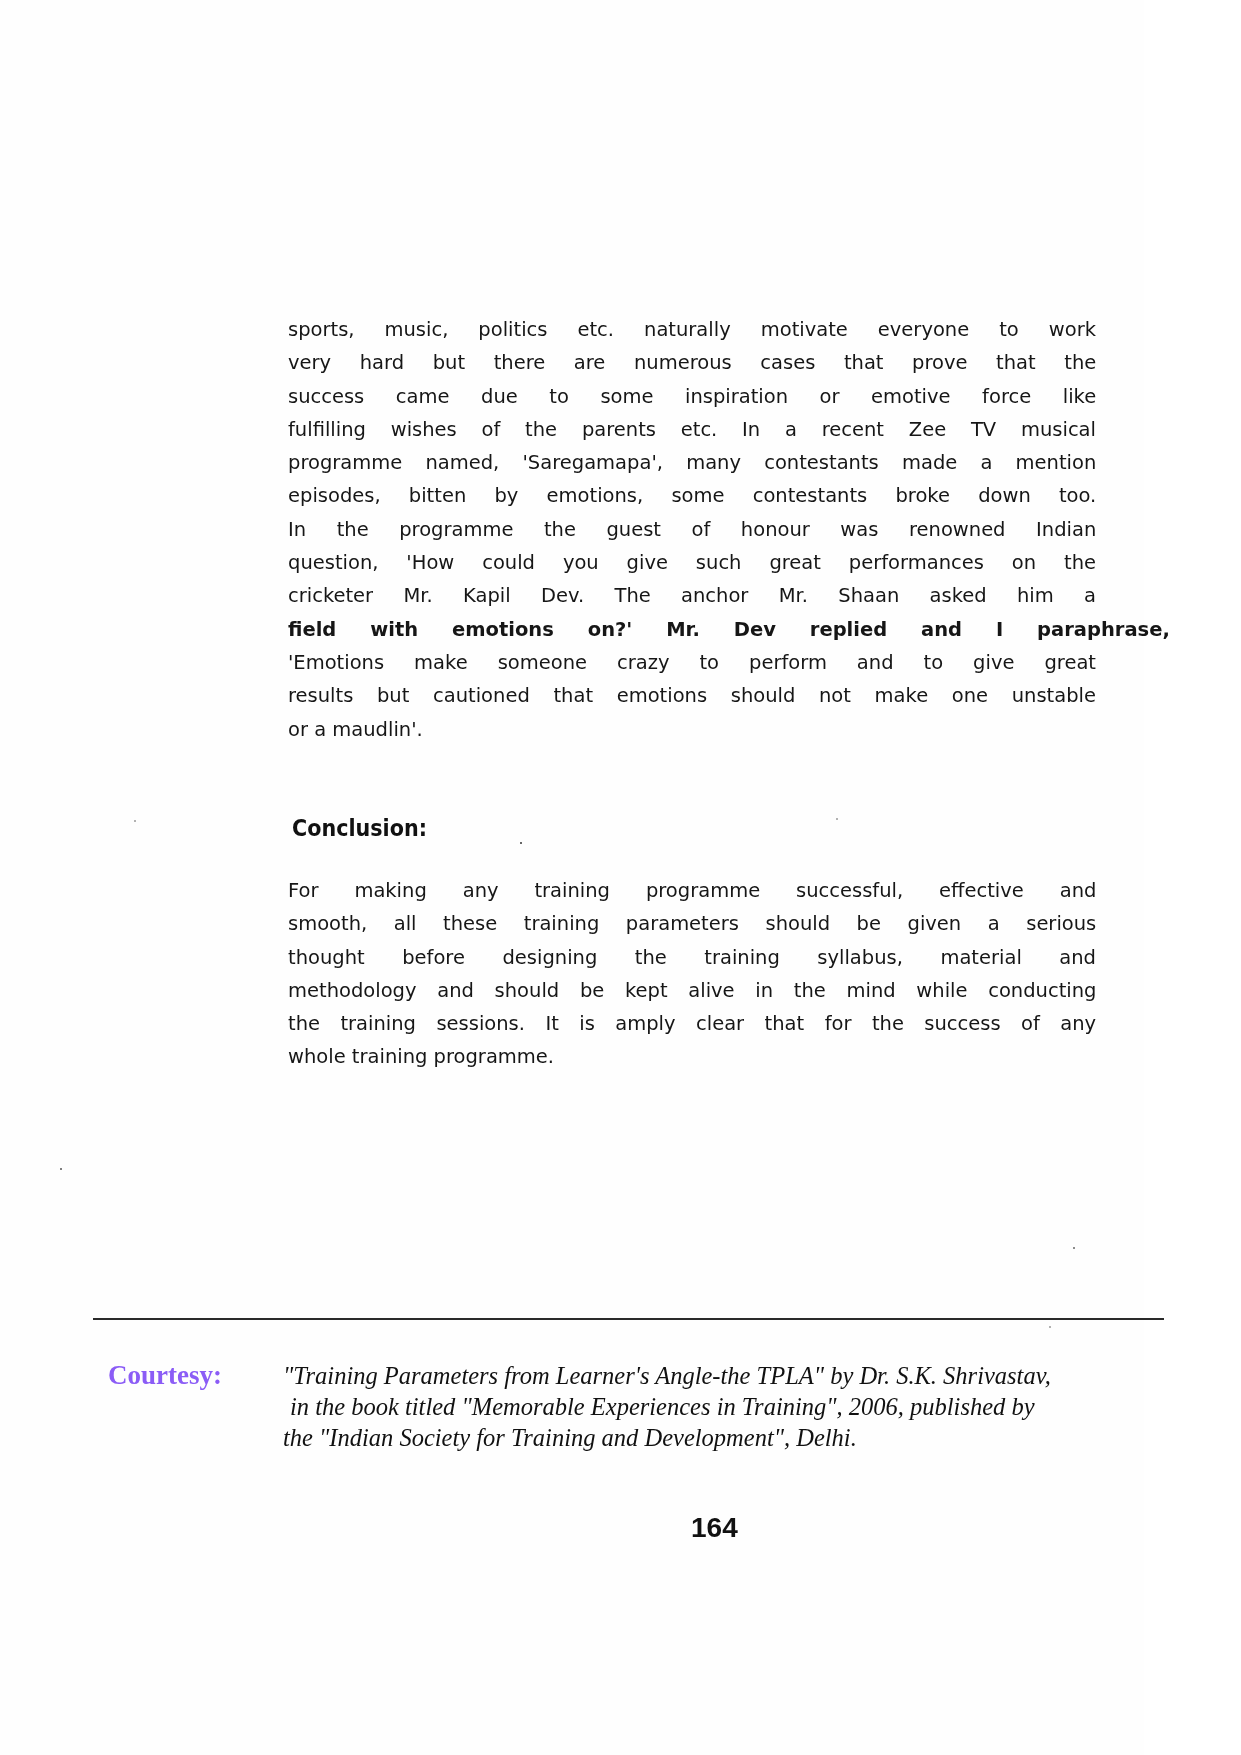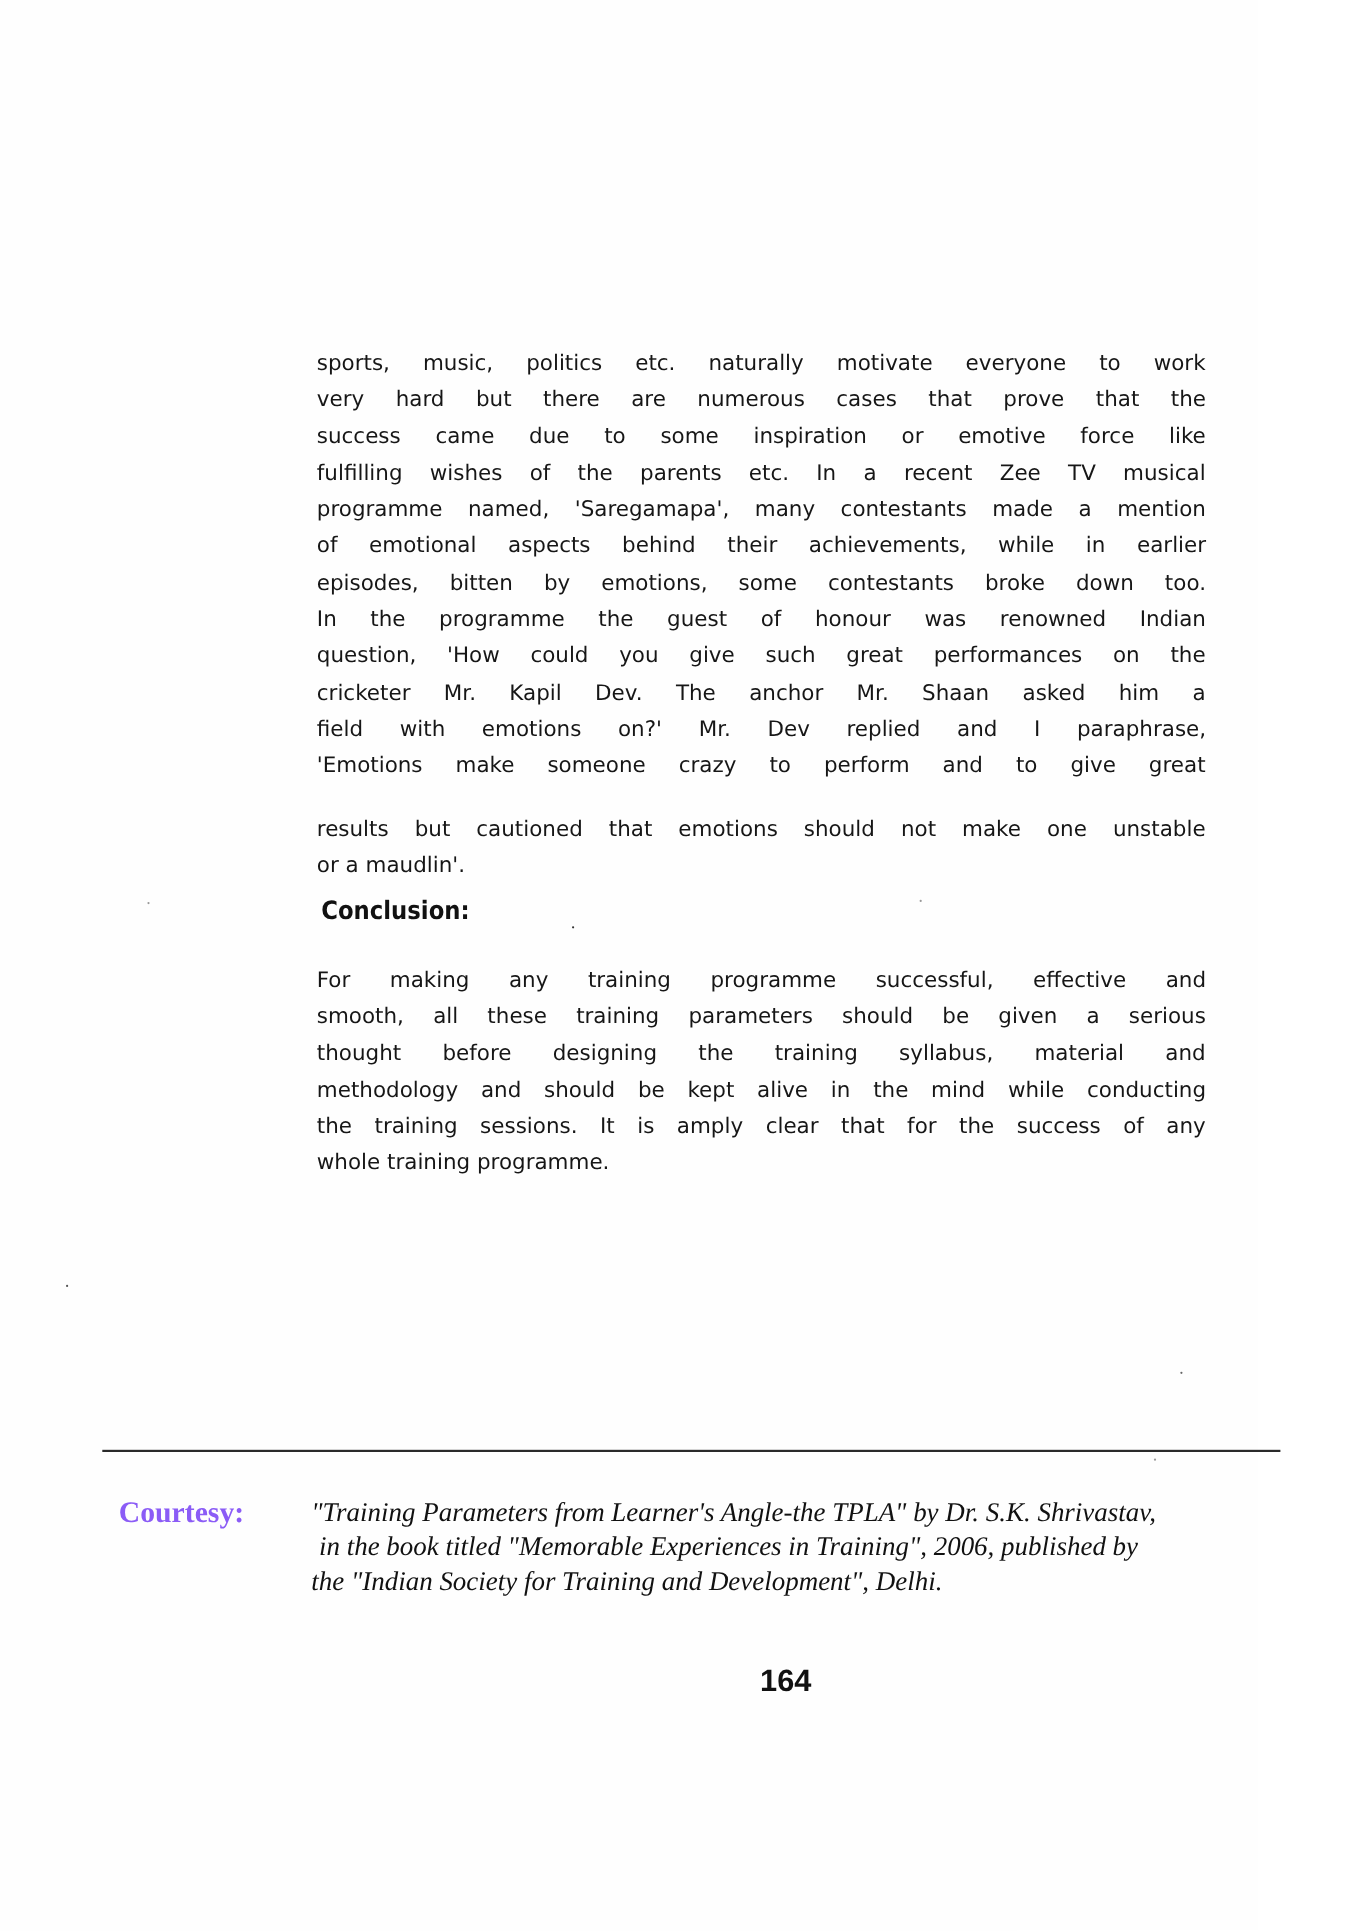--- a/index.html
+++ b/index.html
@@ -27,28 +27,27 @@
 <body>
 
 <div class="page">
 
   <div class="body-text" id="para1">
     <span class="line" style="display: block; width: auto; word-spacing: 23.75px;">sports, music, politics etc. naturally motivate everyone to work</span>
     <span class="line" style="display: block; width: auto; word-spacing: 22.4px;">very hard but there are numerous cases that prove that the</span>
     <span class="line" style="display: block; width: auto; word-spacing: 25.3333px;">success came due to some inspiration or emotive force like</span>
     <span class="line" style="display: block; width: auto; word-spacing: 18.5455px;">fulfilling wishes of the parents etc. In a recent Zee TV musical</span>
     <span class="line" style="display: block; width: auto; word-spacing: 17px;">programme named, 'Saregamapa', many contestants made a mention</span>
-    <span class="line" style="display: block; width: auto; word-spacing: 22.5px;">of emotional aspects behind their achievements, while in earlier</span>
     <span class="line" style="display: block; width: auto; word-spacing: 22px;">episodes, bitten by emotions, some contestants broke down too.</span>
     <span class="line" style="display: block; width: auto; word-spacing: 24.3333px;">In the programme the guest of honour was renowned Indian</span>
     <span class="line" style="display: block; width: auto; word-spacing: 21.6667px;">question, 'How could you give such great performances on the</span>
     <span class="line" style="display: block; width: auto; word-spacing: 24.1px;">cricketer Mr. Kapil Dev. The anchor Mr. Shaan asked him a</span>
-    <span class="line" style="display: block; width: auto; word-spacing: 27.1111px;">field with emotions on?' Mr. Dev replied and I paraphrase,</span>
+    <span class="line" style="display: block; width: auto; word-spacing: 27.1111px; font-weight: bold;">field with emotions on?' Mr. Dev replied and I paraphrase,</span>
     <span class="line" style="display: block; width: auto; word-spacing: 23.7778px;">'Emotions make someone crazy to perform and to give great</span>
-    <span class="line" style="display: block; width: auto; word-spacing: 17.4444px; margin-top: 24px;">results but cautioned that emotions should not make one unstable</span>
+    <span class="line" style="display: block; width: auto; word-spacing: 17.4444px;">results but cautioned that emotions should not make one unstable</span>
     <span class="line last">or a maudlin'.</span>
   </div>
 
   <div id="heading">Conclusion:</div>
 
   <div class="body-text" id="para2">
     <span class="line" style="display: block; width: auto; word-spacing: 29.7143px;">For making any training programme successful, effective and</span>
     <span class="line" style="display: block; width: auto; word-spacing: 20.3333px;">smooth, all these training parameters should be given a serious</span>
     <span class="line" style="display: block; width: auto; word-spacing: 31.2857px;">thought before designing the training syllabus, material and</span>
     <span class="line" style="display: block; width: auto; word-spacing: 14.5px;">methodology and should be kept alive in the mind while conducting</span>

